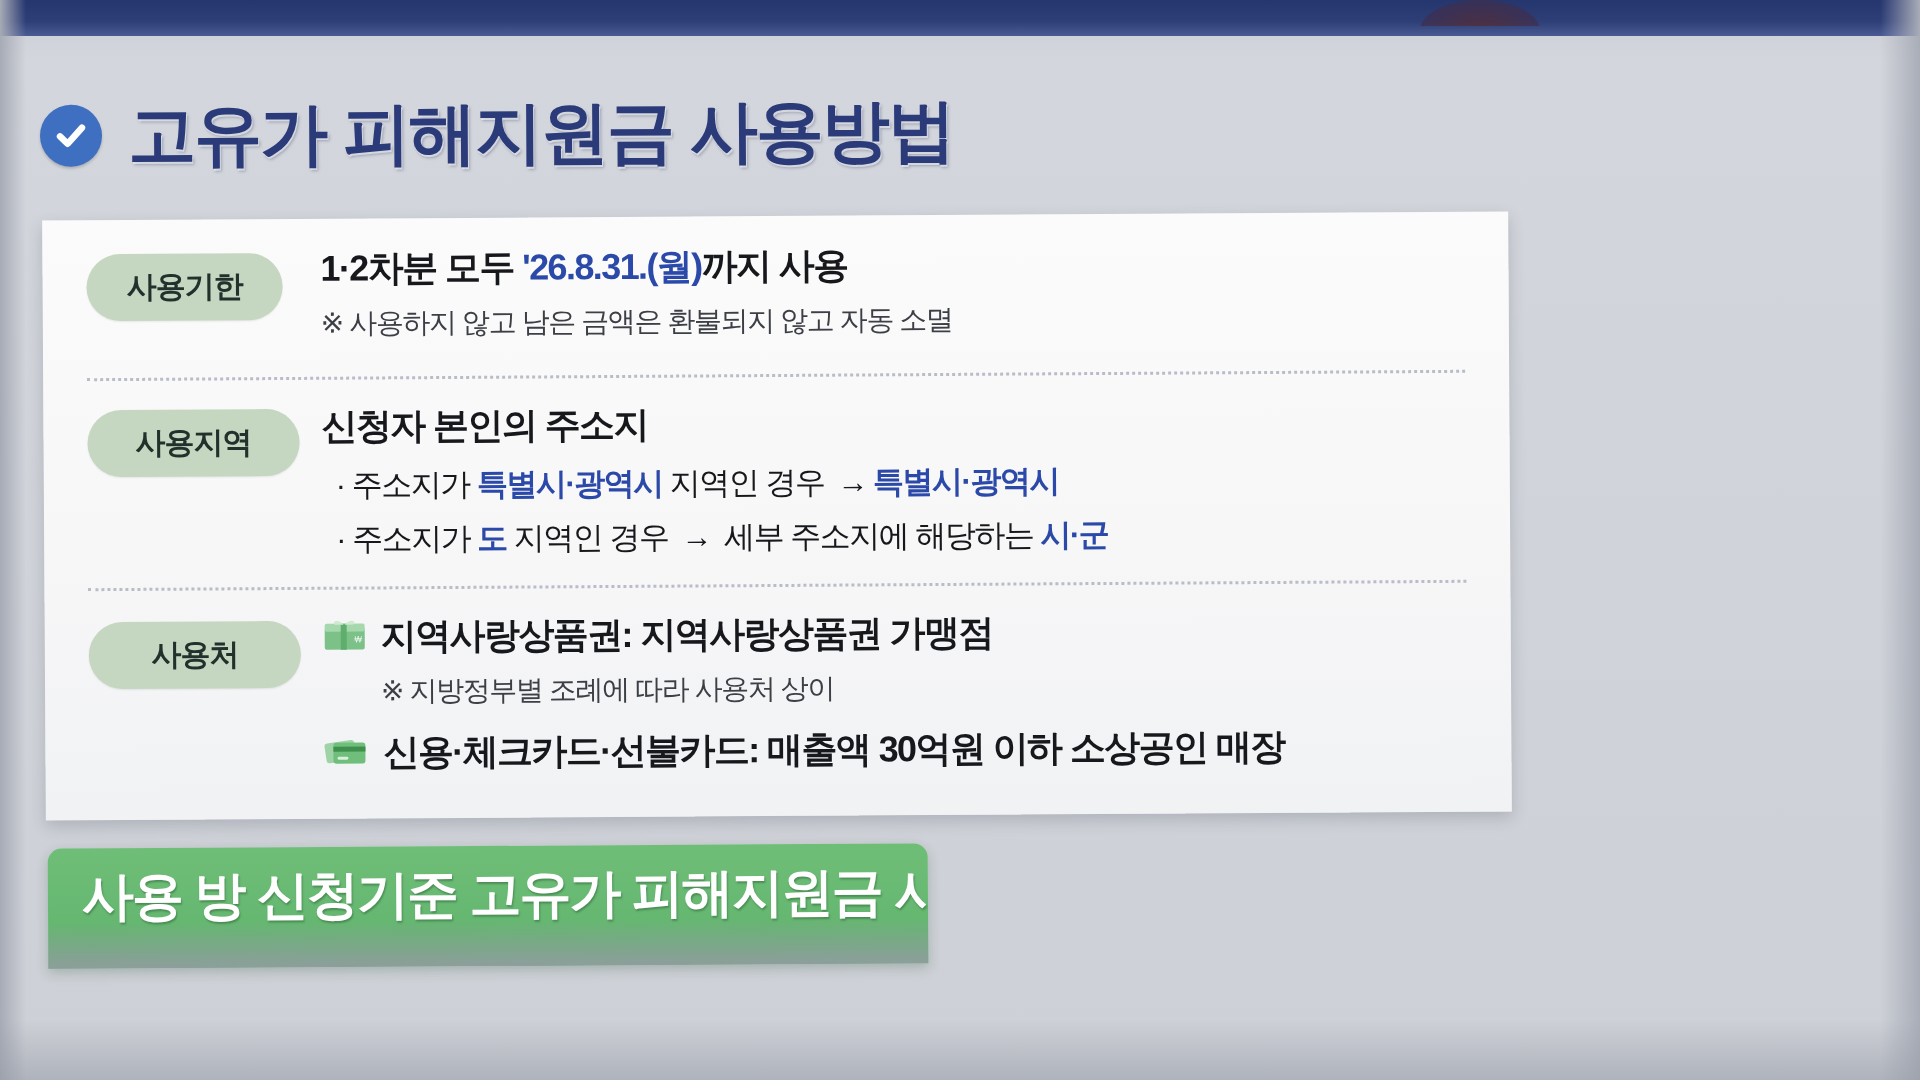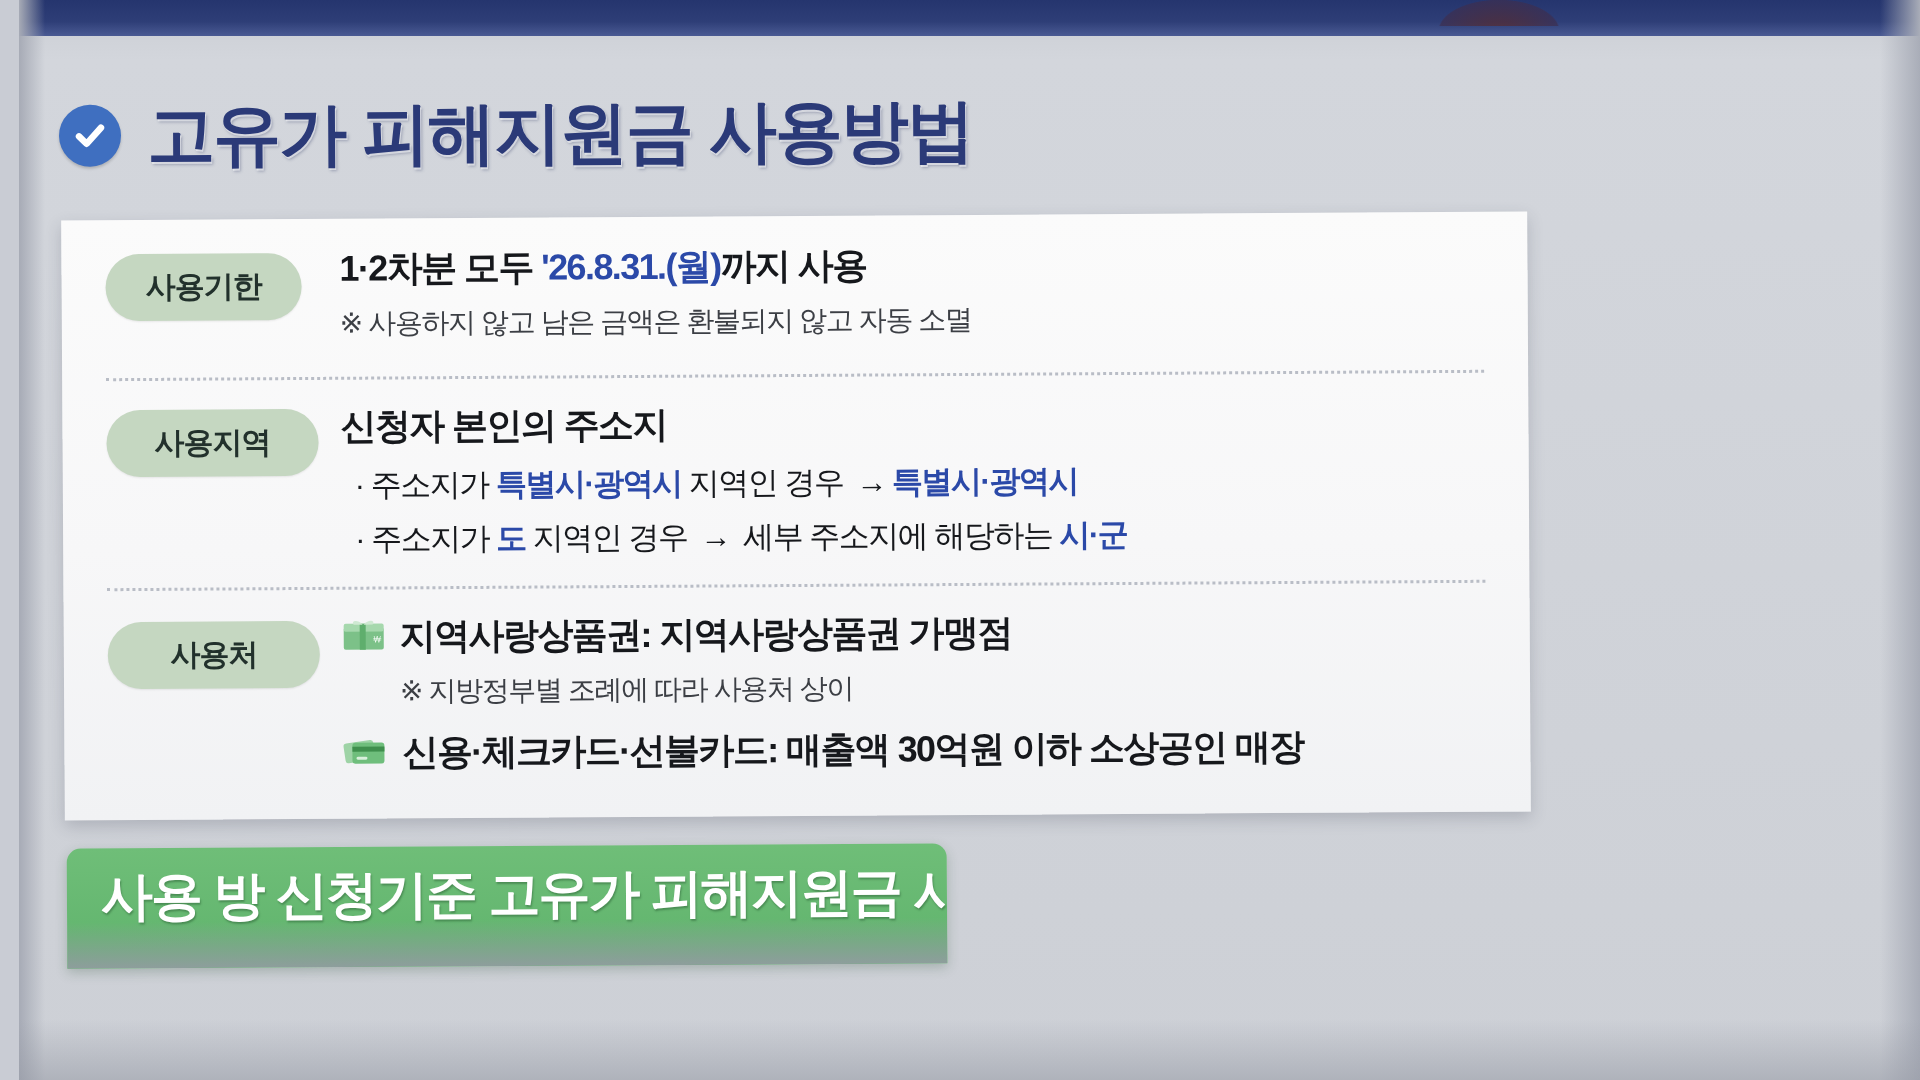--- a/index.html
+++ b/index.html
@@ -10,21 +10,20 @@
     overflow:hidden;
     position:relative;
   }
 
   
   #board{
     position:absolute;inset:0;
     background:
       linear-gradient(180deg,#2c3c74 0%,#2c3c74 22px,#3a4a80 22px,#3a4a80 34px,
                       #cfd2d8 34px,#d3d6dc 60px,#cdd0d6 100%);
-    margin-left: 19px;
   }
   
   #topstrip{
     position:absolute;left:0;top:0;width:1920px;height:36px;
     background:linear-gradient(180deg,#25356e 0%,#2e3e77 60%,#4a5a93 100%);
   }
   #topstrip:after{
     content:"";position:absolute;right:380px;top:0;width:120px;height:26px;
     background:radial-gradient(ellipse at 50% 120%,#5a2a2a 0%,#3b2f52 70%,transparent 72%);
     opacity:.75;

